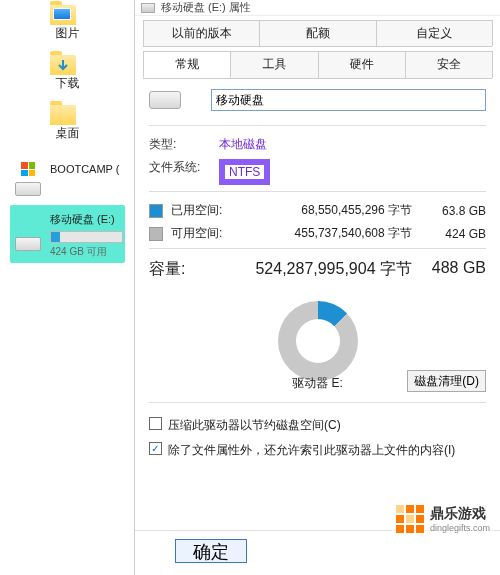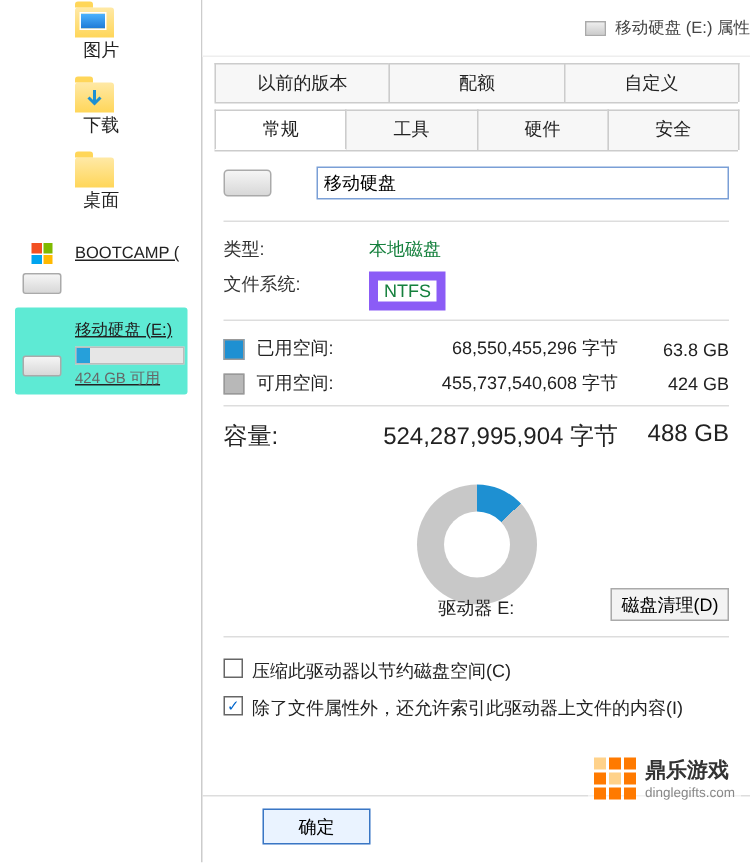--- a/index.html
+++ b/index.html
@@ -9,54 +9,54 @@
   .sidebar { position: absolute; left: 0; top: 0; width: 130px; height: 575px; background: #fff; padding: 5px 5px 0 10px; }
   .nav-item { display: flex; align-items: center; height: 28px; margin-bottom: 22px; cursor: pointer; flex-direction: column; }
   .nav-icon { width: 28px; height: 28px; margin-right: 10px; display: flex; align-items: center; justify-content: center; }
   .folder-icon { width: 26px; height: 20px; background: linear-gradient(#ffe9a6,#ffd659); border-radius: 2px 2px 0 0; position: relative; }
   .folder-icon::before { content:""; position:absolute; top:-4px; left:0; width:12px; height:4px; background:#ffd659; border-radius:2px 2px 0 0; }
   .pic-badge { position:absolute; top:3px; left:3px; width:18px; height:12px; background:linear-gradient(#4db3ff,#1e7ad6); border:1px solid #fff; }
   .arrow-badge { position:absolute; top:4px; left:6px; width:14px; height:14px; }
   .arrow-badge svg { width:14px; height:14px; }
 
   .drive-section { margin-top: 12px; }
-  .drive-item { padding: 4px 2px; border-radius: 2px; margin-bottom: 2px; text-decoration: underline; }
+  .drive-item { padding: 4px 2px; border-radius: 2px; margin-bottom: 2px; }
   .drive-item.selected { background: #5eead4; }
   .drive-row { display:flex; align-items:center; }
   .drive-icon { width: 32px; height: 20px; margin-right: 6px; display:flex; align-items:center; justify-content:center; }
   .hdd-shape { width: 26px; height: 14px; background: linear-gradient(#f5f5f5,#d8d8d8); border:1px solid #aaa; border-radius:2px; position:relative; }
   .win-flag { width:14px; height:14px; display:grid; grid-template-columns:1fr 1fr; grid-template-rows:1fr 1fr; gap:1px; }
   .win-flag span:nth-child(1){background:#f25022;} .win-flag span:nth-child(2){background:#7fba00;}
   .win-flag span:nth-child(3){background:#00a4ef;} .win-flag span:nth-child(4){background:#ffb900;}
   .drive-info { flex:1; min-width:0; }
   .drive-name { font-size: 11px; white-space: nowrap; overflow:hidden; text-overflow: ellipsis; }
   .drive-bar { height: 12px; background:#e6e6e6; border:1px solid #bcbcbc; margin-top:2px; position:relative; }
   .drive-bar-fill { position:absolute; left:0; top:0; bottom:0; background:#26a0da; }
   .drive-sub { font-size: 10px; color:#666; margin-top:2px; white-space:nowrap; overflow:hidden; }
 
   
   .dialog { position:absolute; left:134px; top:0; width:366px; height:575px; background:#fff; border-left:1px solid #ccc; display:flex; flex-direction:column; }
-  .dialog-titlebar { height:38px; background:#fff; display:flex; align-items:center; padding-left:6px; border-bottom:1px solid #eee;justify-content:flex-end; }
+  .dialog-titlebar { height:16px; background:#fff; display:flex; align-items:center; padding-left:6px; border-bottom:1px solid #eee; }
   .dialog-titlebar .ti { width:14px; height:10px; background:linear-gradient(#eee,#ccc); border:1px solid #aaa; margin-right:6px; }
   .dialog-title { font-size:11px; color:#444; }
 
   .tabs-row { display:flex; border-bottom:1px solid #ccc; margin:4px 8px 0 8px; }
   .tab { flex:1; text-align:center; padding:4px 0; font-size:12px; border:1px solid #ccc; border-bottom:none; background:#f7f7f7; cursor:pointer; margin-right:-1px; }
   .tab.active { background:#fff; border-bottom:1px solid #fff; position:relative; z-index:2; }
 
   .dialog-body { padding: 10px 14px 0 14px; flex:1; overflow:hidden; }
   .drive-header { display:flex; align-items:center; margin-bottom:14px; }
   .drive-header .hdd-big { width:32px; height:18px; background:linear-gradient(#f5f5f5,#d8d8d8); border:1px solid #aaa; border-radius:3px; margin-right:30px; }
   .drive-name-input { flex:1; height:22px; border:1px solid #7a9fd6; padding:0 4px; font-size:12px; }
 
   hr.sep { border:none; border-top:1px solid #ddd; margin:6px 0 10px 0; }
 
   .kv-row { display:flex; margin-bottom:6px; font-size:12px; }
   .kv-label { width:70px; color:#333; }
-  .kv-value { color:#15803d;margin-left:27px; }
+  .kv-value { color:#6d28d9; }
   .kv-value.boxed { border:6px solid #8b5cf6; padding:0 4px; }
 
   .usage-row { display:flex; align-items:center; margin-bottom:6px; font-size:12px; }
   .sw { width:14px; height:14px; margin-right:8px; border:1px solid #999; }
   .sw.used { background:#1e90d2; }
   .sw.free { background:#b8b8b8; }
   .usage-label { width:68px; }
   .usage-bytes { flex:1; text-align:right; padding-right:14px; }
   .usage-h { width:60px; text-align:right; }
 
@@ -70,21 +70,21 @@
   .pie::after { content:""; position:absolute; left:18px; top:18px; width:44px; height:44px; background:#fff; border-radius:50%; }
   .drv-letter { position:absolute; bottom:4px; left:50%; transform:translateX(-50%); font-size:12px; }
   .cleanup-btn { position:absolute; right:0; bottom:4px; height:22px; padding:0 6px; font-size:12px; border:1px solid #aaa; background:#f3f3f3; cursor:pointer; }
 
   .checks { margin-top:14px; }
   .chk-row { display:flex; align-items:flex-start; margin-bottom:8px; font-size:12px; }
   .chk-box { width:13px; height:13px; border:1px solid #666; margin-right:6px; display:flex; align-items:center; justify-content:center; font-size:10px; color:#0066cc; }
   .chk-label { flex:1; }
 
   .dialog-buttons { display:flex; justify-content:flex-start; padding:8px 0 12px 40px; gap:12px; border-top:1px solid #ddd; }
-  .dlg-btn { min-width:72px; height:24px; border:1px solid #888; background:#f3f3f3; font-size:12px; cursor:pointer; }
+  .dlg-btn { min-width:72px; height:24px; border:1px solid #888; background:#f3f3f3; font-size:18px; cursor:pointer; }
   .dlg-btn.primary { border:1px solid #3a76c4; background:#eaf3ff; }
 
   .watermark { position:absolute; right:6px; bottom:40px; display:flex; align-items:center; gap:6px; font-size:14px; font-weight:bold; color:#333; background:rgba(255,255,255,0.6); padding:2px 4px; }
   .wm-dots { display:grid; grid-template-columns:repeat(3,8px); grid-template-rows:repeat(3,8px); gap:2px; }
   .wm-dots span { width:8px; height:8px; background:#ff7a00; }
   .wm-dots span.lt { background:#ffd28a; }
   .wm-sub { font-size:9px; color:#888; font-weight:normal; display:block; }
 </style>
 </head>
 <body>

